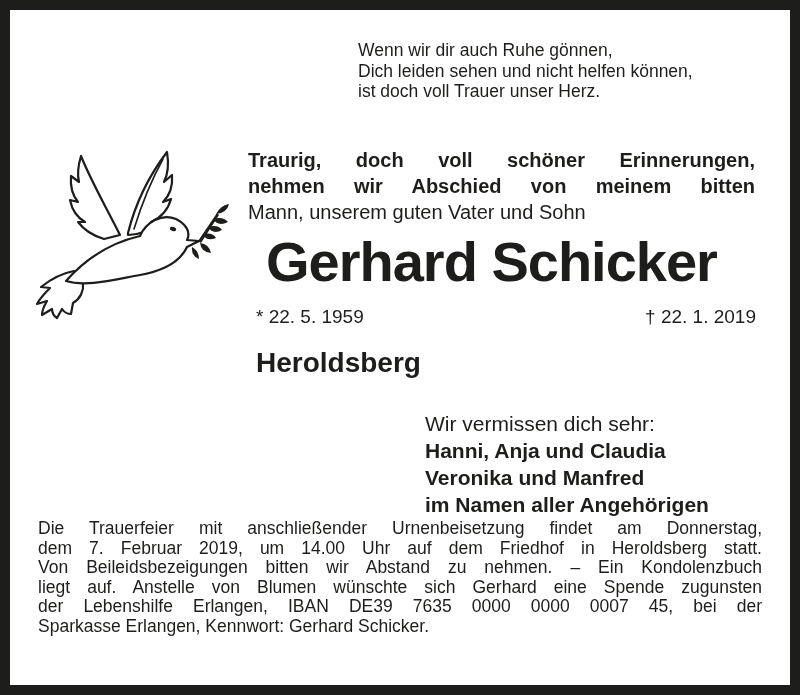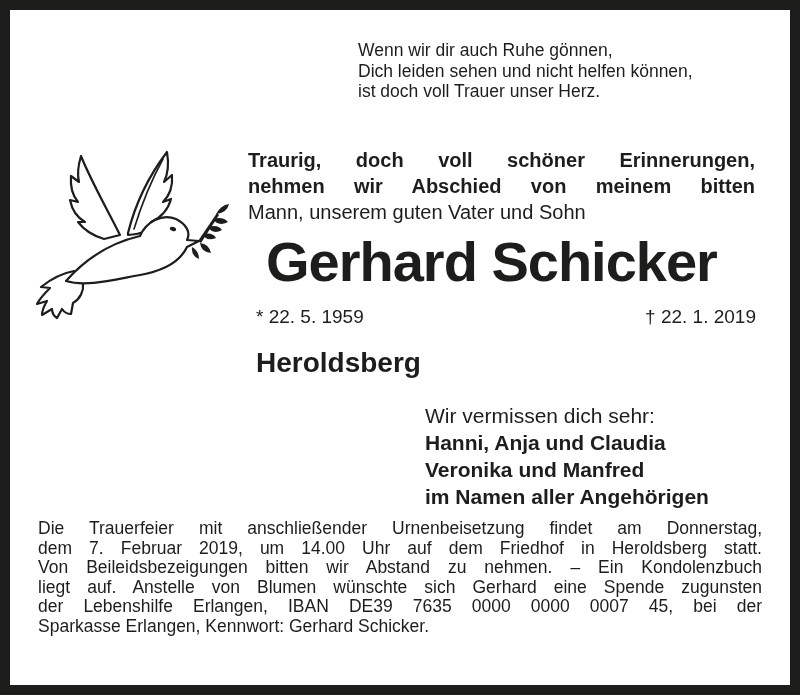--- a/index.html
+++ b/index.html
@@ -73,20 +73,21 @@
   .city {
     left: 246px; top: 337px;
     font-size: 28px;
     font-weight: bold;
   }
 
   .farewell { left: 415px; top: 392px; }
   .farewell-heading {
     font-size: 21px;
     line-height: 27px;
+    margin-top: 8px;
   }
   .mourners {
     font-size: 21px;
     font-weight: bold;
     line-height: 27px;
   }
 
   .funeral {
     left: 28px; top: 509px;
     width: 724px;

